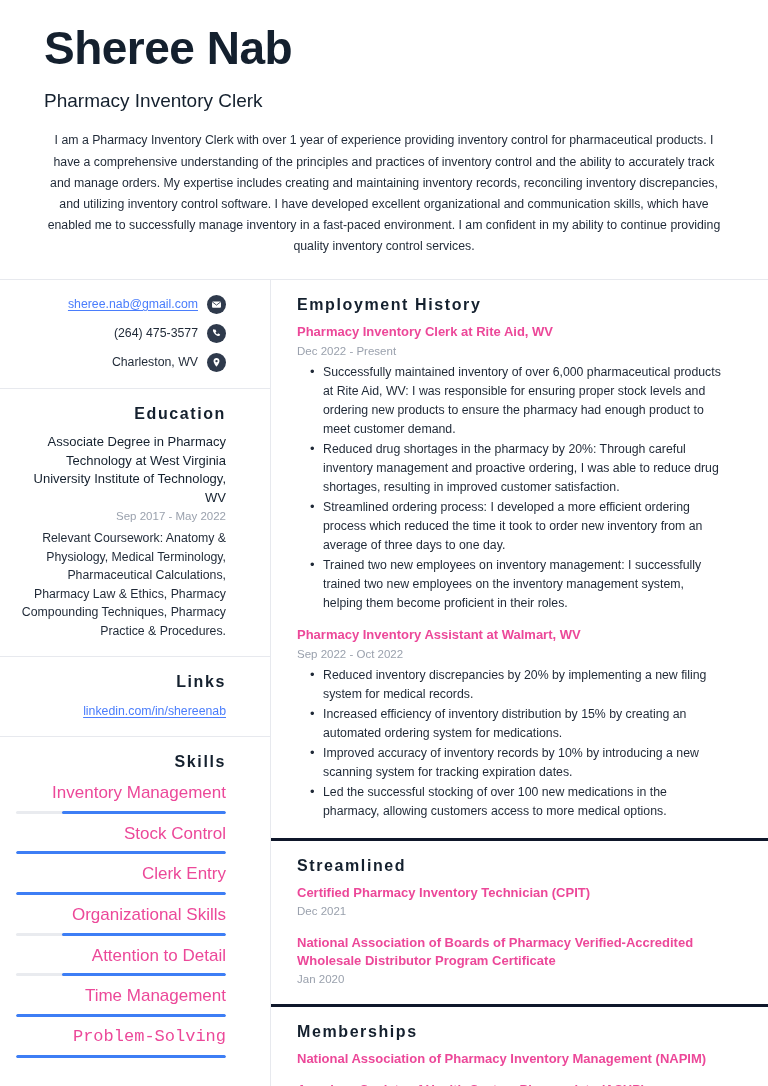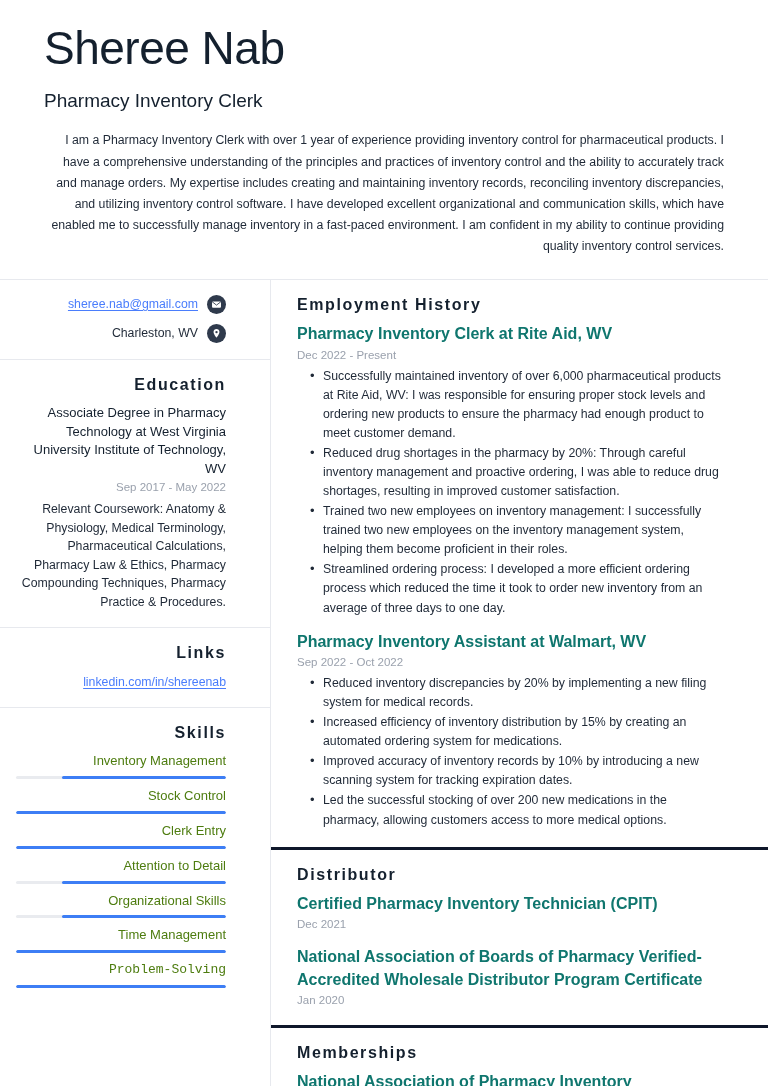--- a/index.html
+++ b/index.html
@@ -24,41 +24,41 @@
     background: #ffffff;
   }
 
   
   .header {
     padding: 24px 44px 22px 44px;
   }
 
   .name {
     font-size: 46px;
-    font-weight: 400;
+    font-weight: 700;
     letter-spacing: -0.5px;
     color: #14202e;
     line-height: 1.08;
     font-stretch: condensed;
   }
 
   .job-title {
     margin-top: 16px;
     font-size: 19px;
     font-weight: 400;
     color: #14202e;
     line-height: 1.2;
   }
 
   .summary {
     margin-top: 18px;
     font-size: 12.3px;
     line-height: 1.72;
     color: #1f2937;
-    text-align: right;
+    text-align: center;
     max-width: 684px;
   }
 
   .header-rule {
     height: 1px;
     background: #e7e9ee;
     width: 100%;
   }
 
   
@@ -159,22 +159,22 @@
     text-underline-offset: 2px;
     line-height: 1.4;
   }
 
   
   .skill {
     margin-bottom: 8px;
   }
   .skill:last-child { margin-bottom: 14px; font-family: Liberation Mono, monospace; }
   .skill-name {
-    font-size: 13px;
-    color: #4d7c0f;
+    font-size: 17px;
+    color: #ec4899;
     line-height: 1.45;
     margin-bottom: 5px;
   }
   .skill-track {
     height: 3px;
     width: 100%;
     background: #e9ebef;
     border-radius: 2px;
     overflow: hidden;
     position: relative;
@@ -200,23 +200,23 @@
     font-weight: 700;
     letter-spacing: 1.6px;
     color: #14202e;
     margin-bottom: 9px;
   }
 
   .entry { margin-bottom: 13px; }
   .entry:last-child { margin-bottom: 0; }
 
   .entry-title {
-    font-size: 16px;
+    font-size: 13px;
     font-weight: 700;
-    color: #0f766e;
+    color: #ec4899;
     line-height: 1.4;
   }
   .entry-date {
     font-size: 11.5px;
     color: #9aa1ad;
     line-height: 1.5;
     margin-top: 1px;
   }
   .bullets {
     margin: 3px 0 0 0;
@@ -259,20 +259,28 @@
         <div class="contact-row">
           <span class="contact-text link">sheree.nab@gmail.com</span>
           <span class="cicon">
             <svg width="11" height="11" viewBox="0 0 16 16" fill="none">
               <rect x="1.5" y="3.6" width="13" height="9" rx="1.4" fill="#ffffff"></rect>
               <path d="M2.2 4.4 L8 8.9 L13.8 4.4" stroke="#2f3a4c" stroke-width="1.25" fill="none" stroke-linecap="round" stroke-linejoin="round"></path>
             </svg>
           </span>
         </div>
 
+        <div class="contact-row">
+          <span class="contact-text">(264) 475-3577</span>
+          <span class="cicon">
+            <svg width="11" height="11" viewBox="0 0 16 16">
+              <path d="M5.2 2.6c.5-.4 1.2-.3 1.5.3l.9 1.6c.3.5.2 1.1-.3 1.4l-.6.4c-.2.1-.2.3-.1.5.5 1 1.3 1.8 2.3 2.3.2.1.4.1.5-.1l.4-.6c.3-.5.9-.6 1.4-.3l1.6.9c.6.3.7 1 .3 1.5-.8 1-2.1 1.4-3.3 1-1.5-.5-2.9-1.4-4-2.5S3.5 6.4 3 4.9c-.4-1.2 0-2.5 1-3.3z" fill="#ffffff"></path>
+            </svg>
+          </span>
+        </div>
 
         <div class="contact-row">
           <span class="contact-text">Charleston, WV</span>
           <span class="cicon">
             <svg width="11" height="11" viewBox="0 0 16 16">
               <path d="M8 1.6c-2.4 0-4.3 1.9-4.3 4.3 0 3.1 3.7 7.6 4 7.9.2.2.5.2.6 0 .3-.3 4-4.8 4-7.9 0-2.4-1.9-4.3-4.3-4.3z" fill="#ffffff"></path>
               <circle cx="8" cy="5.9" r="1.7" fill="#2f3a4c"></circle>
             </svg>
           </span>
         </div>
@@ -310,28 +318,28 @@
         </div>
 
         <div class="skill">
           <div class="skill-name">Clerk Entry</div>
           <div class="skill-track">
             <div class="skill-fill" style="width: 100%;"></div>
           </div>
         </div>
 
         <div class="skill">
+          <div class="skill-name">Organizational Skills</div>
+          <div class="skill-track">
+            <div class="skill-fill" style="width: 78%;"></div>
+          </div>
+        </div>
+
+        <div class="skill">
           <div class="skill-name">Attention to Detail</div>
-          <div class="skill-track">
-            <div class="skill-fill" style="width: 78%;"></div>
-          </div>
-        </div>
-
-        <div class="skill">
-          <div class="skill-name">Organizational Skills</div>
           <div class="skill-track">
             <div class="skill-fill" style="width: 78%;"></div>
           </div>
         </div>
 
         <div class="skill">
           <div class="skill-name">Time Management</div>
           <div class="skill-track">
             <div class="skill-fill" style="width: 100%;"></div>
           </div>
@@ -350,39 +358,39 @@
 
       <section class="rblock">
         <div class="section-head-right">Employment History</div>
 
         <div class="entry">
           <div class="entry-title">Pharmacy Inventory Clerk at Rite Aid, WV</div>
           <div class="entry-date">Dec 2022 - Present</div>
           <ul class="bullets">
             <li>Successfully maintained inventory of over 6,000 pharmaceutical products at Rite Aid, WV: I was responsible for ensuring proper stock levels and ordering new products to ensure the pharmacy had enough product to meet customer demand.</li>
             <li>Reduced drug shortages in the pharmacy by 20%: Through careful inventory management and proactive ordering, I was able to reduce drug shortages, resulting in improved customer satisfaction.</li>
+            <li>Streamlined ordering process: I developed a more efficient ordering process which reduced the time it took to order new inventory from an average of three days to one day.</li>
             <li>Trained two new employees on inventory management: I successfully trained two new employees on the inventory management system, helping them become proficient in their roles.</li>
-            <li>Streamlined ordering process: I developed a more efficient ordering process which reduced the time it took to order new inventory from an average of three days to one day.</li>
           </ul>
         </div>
 
         <div class="entry">
           <div class="entry-title">Pharmacy Inventory Assistant at Walmart, WV</div>
           <div class="entry-date">Sep 2022 - Oct 2022</div>
           <ul class="bullets">
             <li>Reduced inventory discrepancies by 20% by implementing a new filing system for medical records.</li>
             <li>Increased efficiency of inventory distribution by 15% by creating an automated ordering system for medications.</li>
             <li>Improved accuracy of inventory records by 10% by introducing a new scanning system for tracking expiration dates.</li>
-            <li>Led the successful stocking of over 200 new medications in the pharmacy, allowing customers access to more medical options.</li>
+            <li>Led the successful stocking of over 100 new medications in the pharmacy, allowing customers access to more medical options.</li>
           </ul>
         </div>
       </section>
 
       <section class="rblock">
-        <div class="section-head-right">Distributor</div>
+        <div class="section-head-right">Streamlined</div>
 
         <div class="entry">
           <div class="entry-title">Certified Pharmacy Inventory Technician (CPIT)</div>
           <div class="entry-date">Dec 2021</div>
         </div>
 
         <div class="entry">
           <div class="entry-title">National Association of Boards of Pharmacy Verified-Accredited Wholesale Distributor Program Certificate</div>
           <div class="entry-date">Jan 2020</div>
         </div>

